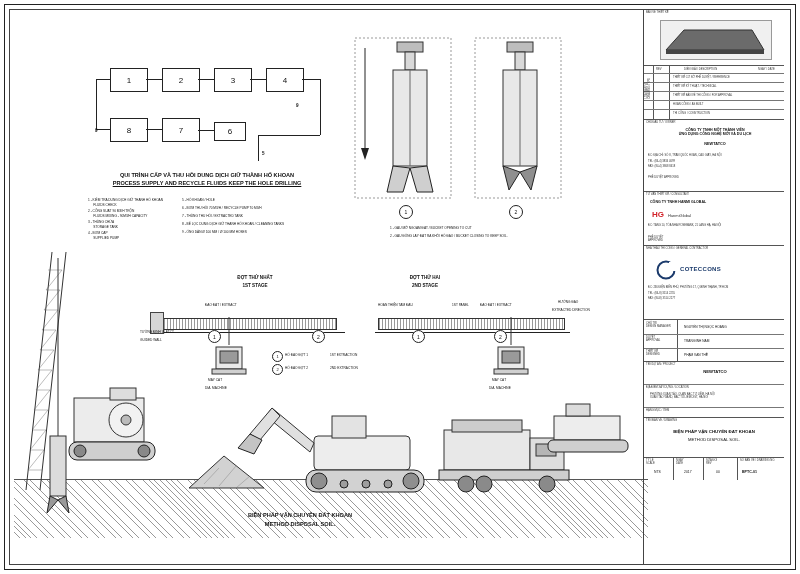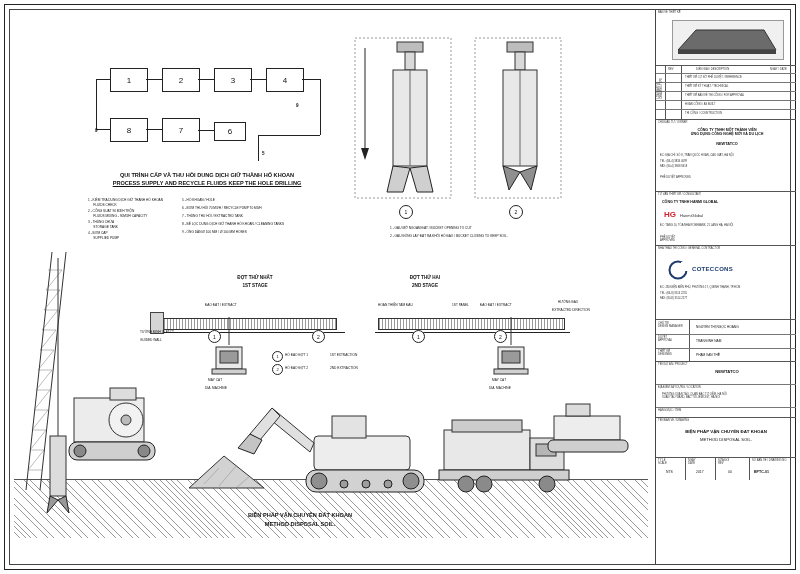--- a/index.html
+++ b/index.html
@@ -11,21 +11,21 @@
   .border-inner{position:absolute;left:9px;top:9px;right:9px;bottom:9px;border:1px solid #444;}
   .txt{position:absolute;white-space:pre;color:#111;}
   .tiny{font-size:3.2px;line-height:4px;}
   .sm{font-size:4.6px;line-height:5.6px;}
   .md{font-size:5.6px;line-height:6.6px;}
   .b{font-weight:bold;}
   .u{text-decoration:underline;}
   .c{text-align:center;}
 
   
-  #titleblock{position:absolute;right:4px;top:10px;width:140px;bottom:10px;border-left:1px solid #444;}
+  #titleblock{position:absolute;right:16px;top:10px;width:140px;bottom:10px;border-left:1px solid #444;}
   .tb-row{position:relative;border-bottom:1px solid #555;box-sizing:border-box;}
   .tb-sub{position:absolute;border-right:1px solid #555;top:0;bottom:0;box-sizing:border-box;}
   .tb-label{position:absolute;font-size:2.7px;color:#333;line-height:3.2px;}
   .tb-val{position:absolute;font-size:3.4px;color:#111;line-height:4px;}
   .rev-line{position:absolute;left:0;right:0;height:0;border-top:1px solid #777;}
 
   
   .fbox{position:absolute;border:1px solid #222;background:#fff;display:flex;align-items:center;justify-content:center;font-size:8px;color:#111;}
   .arrow-h{position:absolute;height:0;border-top:1px solid #222;}
   .arrow-v{position:absolute;width:0;border-left:1px solid #222;}

